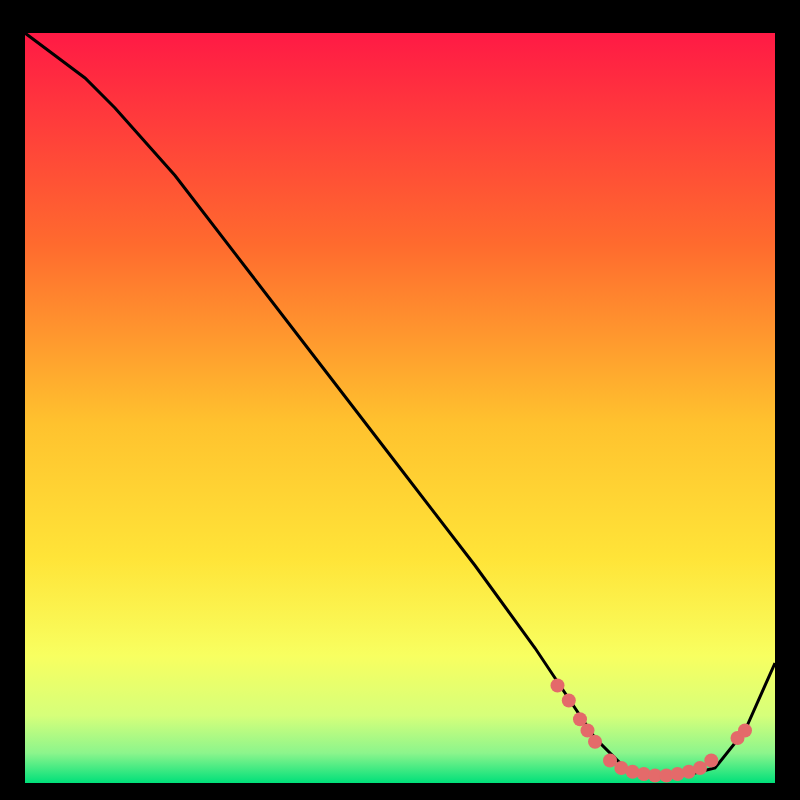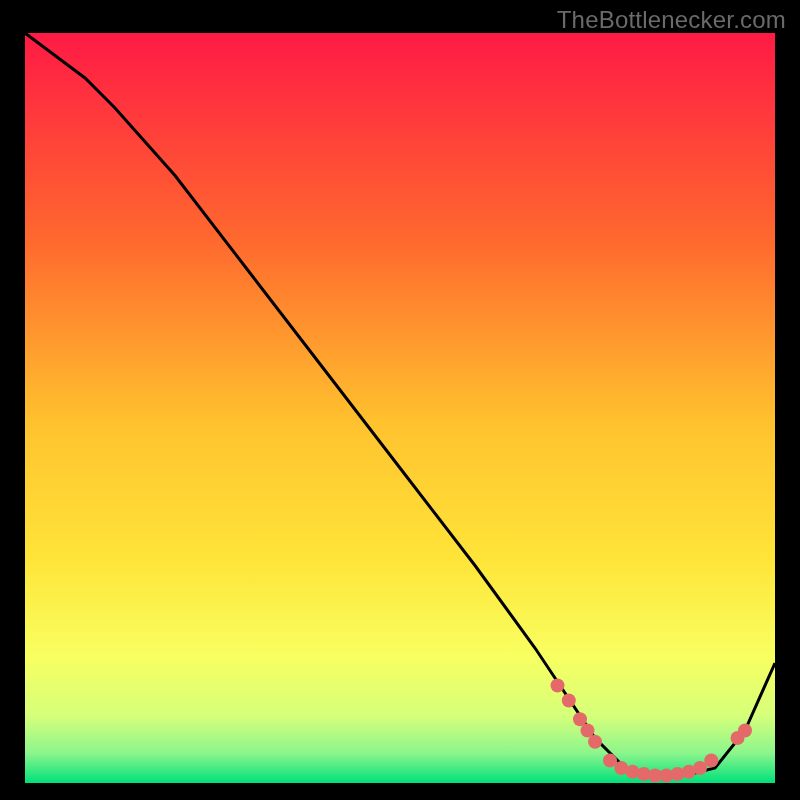--- a/index.html
+++ b/index.html
@@ -33,21 +33,20 @@
     height: 750px;
   }
   svg {
     display: block;
   }
 </style>
 </head>
 <body>
 
 <div class="frame">
-  <div class="watermark">TheBottlenecker.com</div>
 
   <div class="plot-wrap">
     <svg id="plot-svg" width="750" height="750" viewBox="0 0 750 750">
       <defs>
         <linearGradient id="bg-grad" x1="0" y1="0" x2="0" y2="1">
           <stop id="g0" offset="0%" stop-color="#ff1a45"></stop>
           <stop id="g1" offset="28%" stop-color="#ff6a2e"></stop>
           <stop id="g2" offset="52%" stop-color="#ffc22e"></stop>
           <stop id="g3" offset="70%" stop-color="#ffe438"></stop>
           <stop id="g4" offset="83%" stop-color="#f8ff60"></stop>

